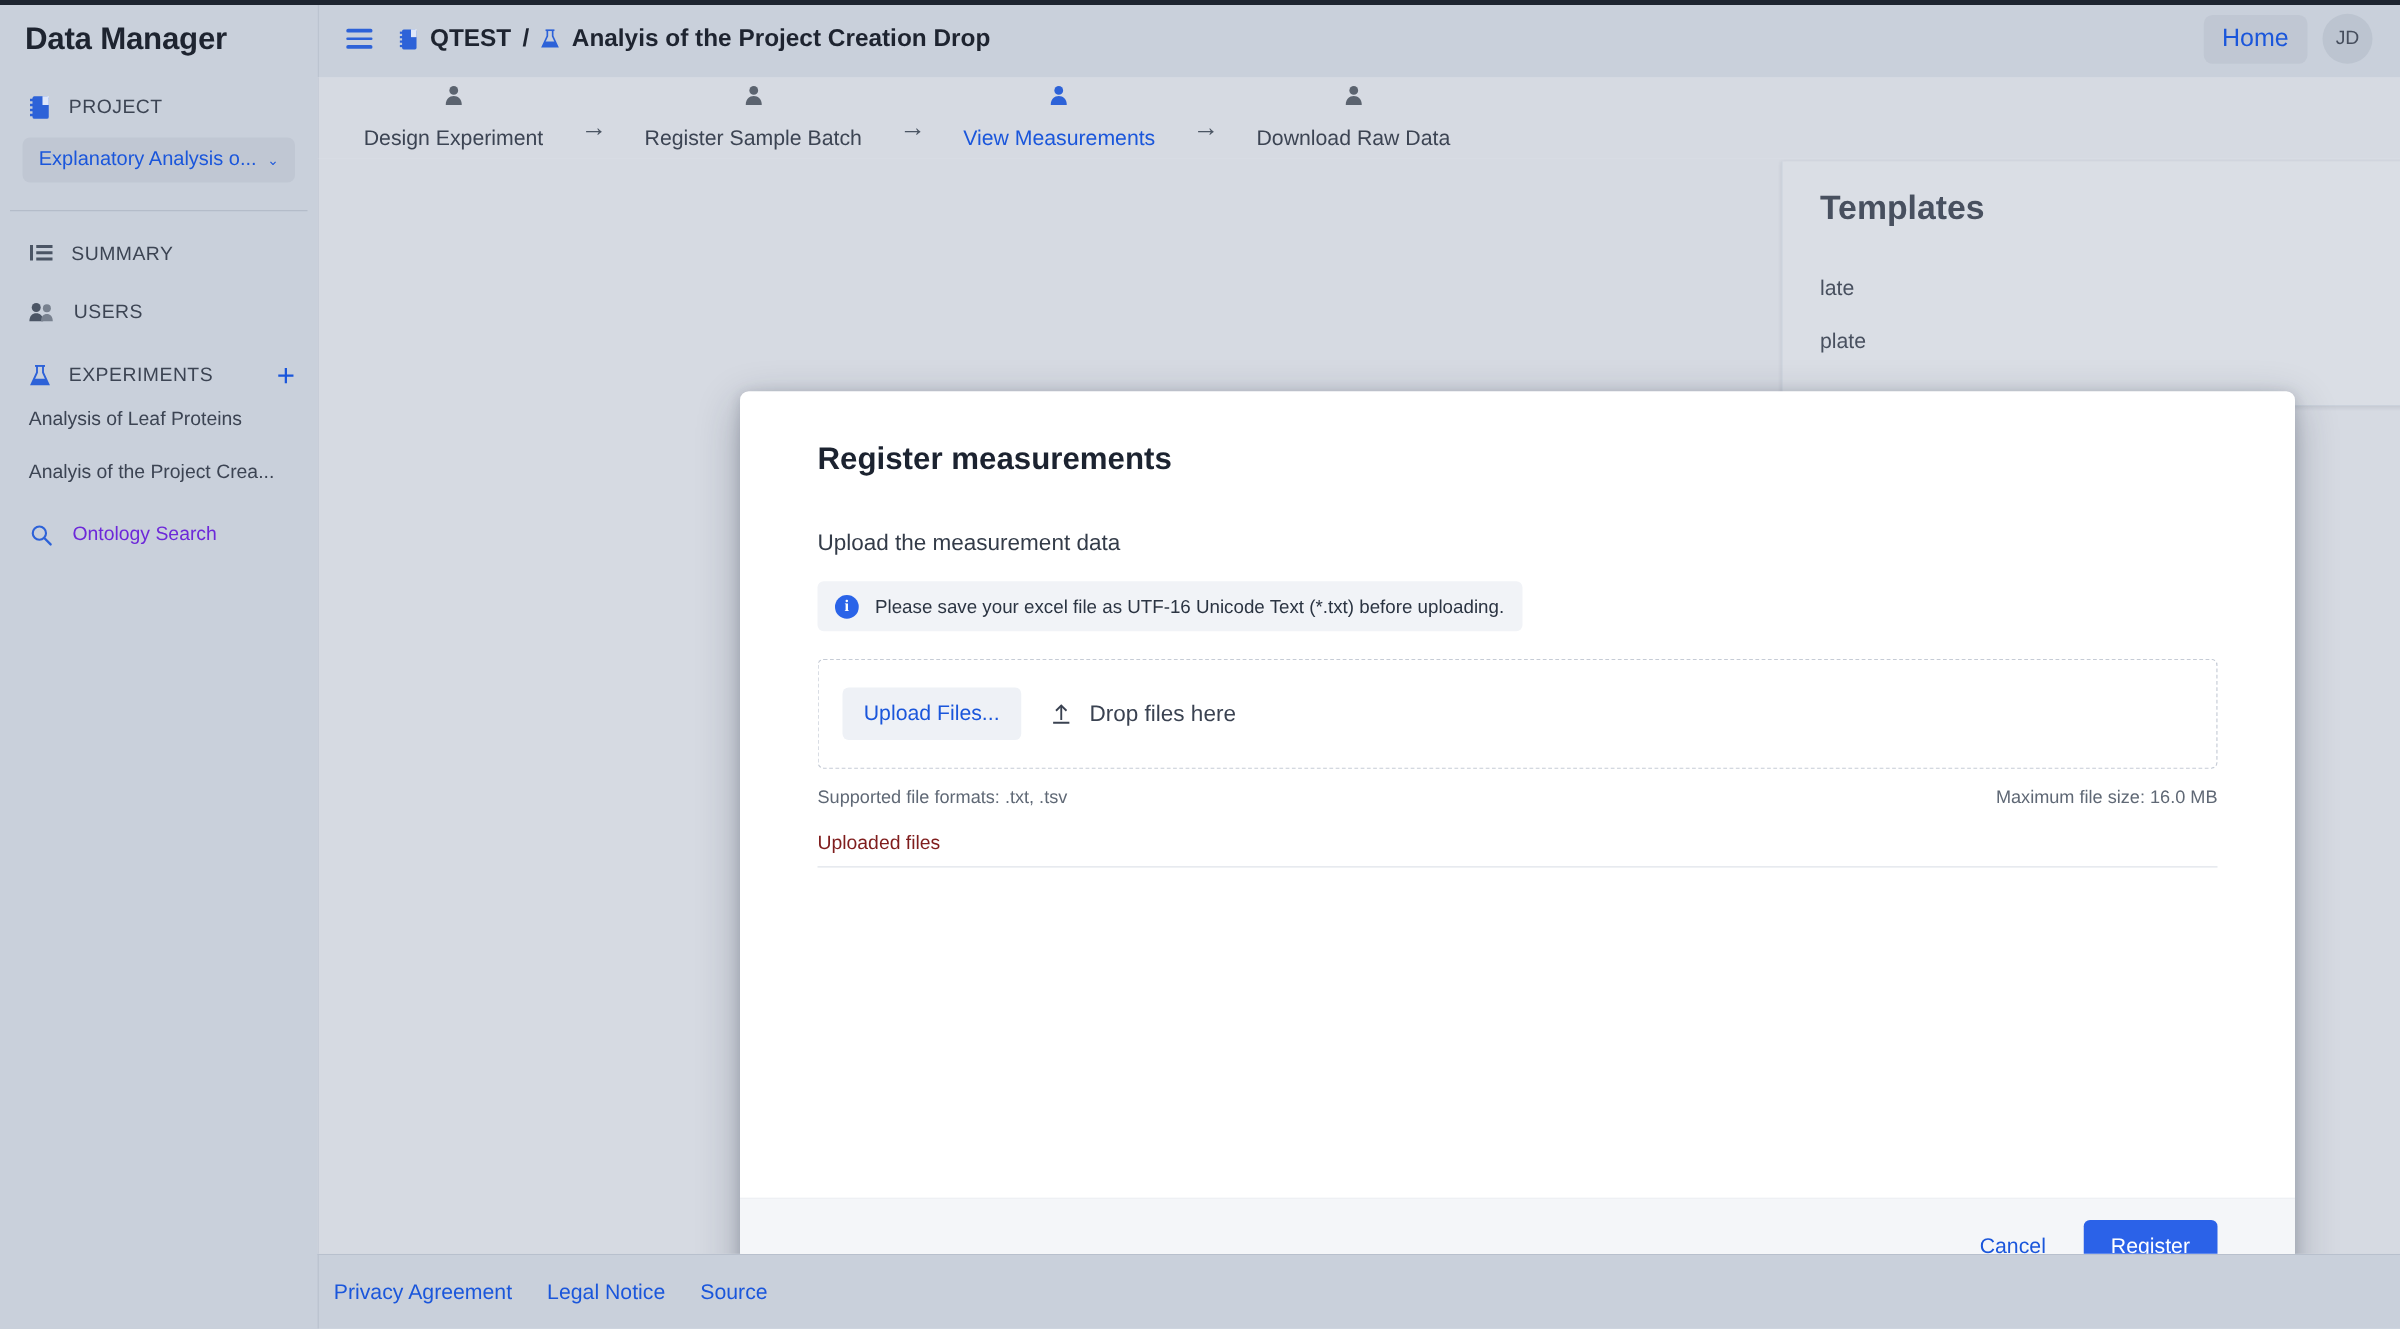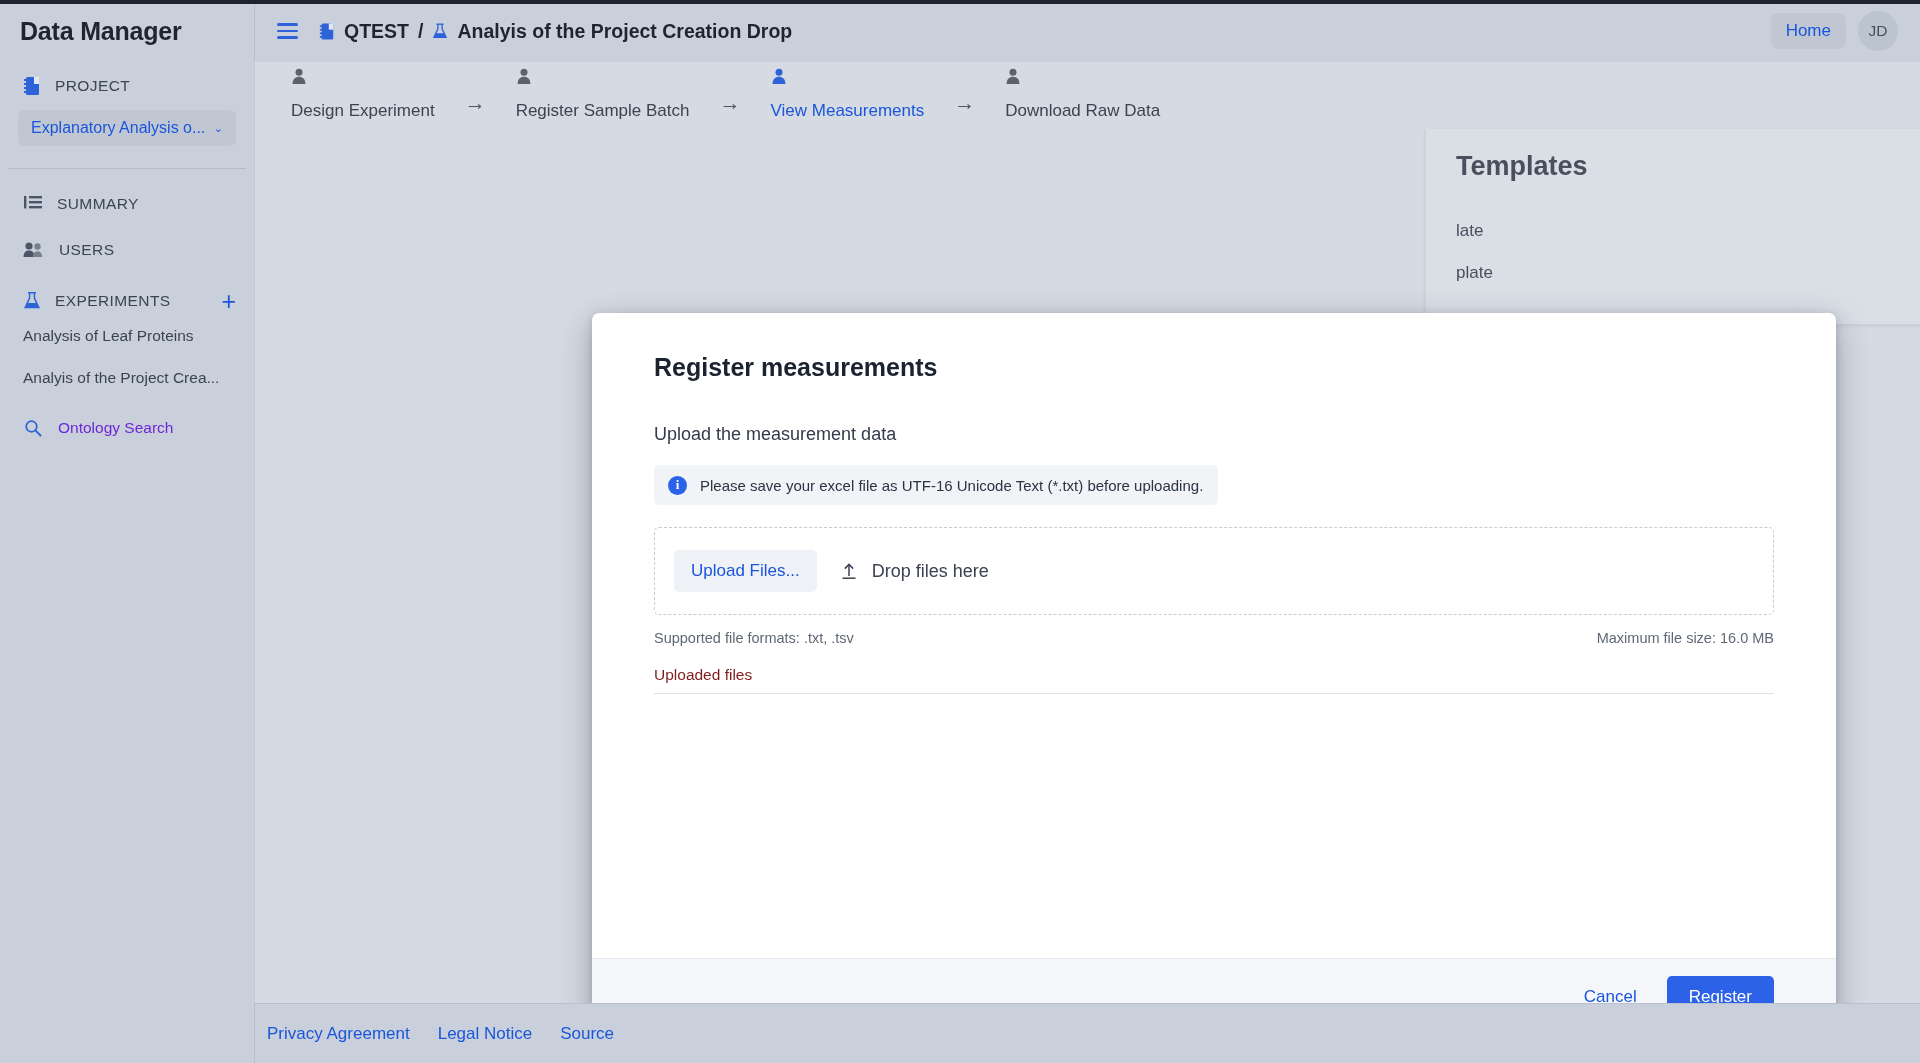--- a/index.html
+++ b/index.html
@@ -111,41 +111,41 @@
   .hamburger i { display:block; height: 2.4px; background: #2d62d8; border-radius: 2px; }
   .crumb {
     margin-left: 21px;
     display: flex; align-items: center; gap: 9px;
     font-size: 19.5px; font-weight: bold; color: #1e2430;
   }
   .crumb .sep { color:#1e2430; font-weight:bold; }
   .topbar-right { margin-left: auto; display:flex; align-items:center; gap: 12px; }
   .home-btn {
     background:#c0c7d3; border-radius: 7px;
-    color:#1a56db; font-size:17px;
+    color:#1a56db; font-size:20px;
     padding: 8px 15px;
   }
   .avatar {
     width: 40px; height: 40px; border-radius: 50%;
     background: #bcc4d0; color:#474f5e;
     display:flex; align-items:center; justify-content:center;
     font-size: 15.5px;
   }
 
   
   .steps {
     height: 65px; flex: 0 0 65px;
     background: #d6dae2;
     display: flex; align-items: center;
     padding-left: 24px;
     gap: 0px;
     border-left: 1px solid #c2c9d5;
   }
   .step {
-    display:flex; flex-direction:column; align-items:flex-start;
+    display:flex; flex-direction:column; align-items:center;
     gap: 16px;
     padding: 0 12px;
   }
   .step .slabel { font-size: 17px; color: #3c4453; white-space: nowrap; }
   .step.active .slabel { color:#1a56db; }
   .step-arrow { font-size: 21px; color: #4c5costs; color:#4b5costs; color: #4b5563; padding: 0 18px; padding-top: 16px; }
 
   
   .content {
     flex: 1 1 auto;

